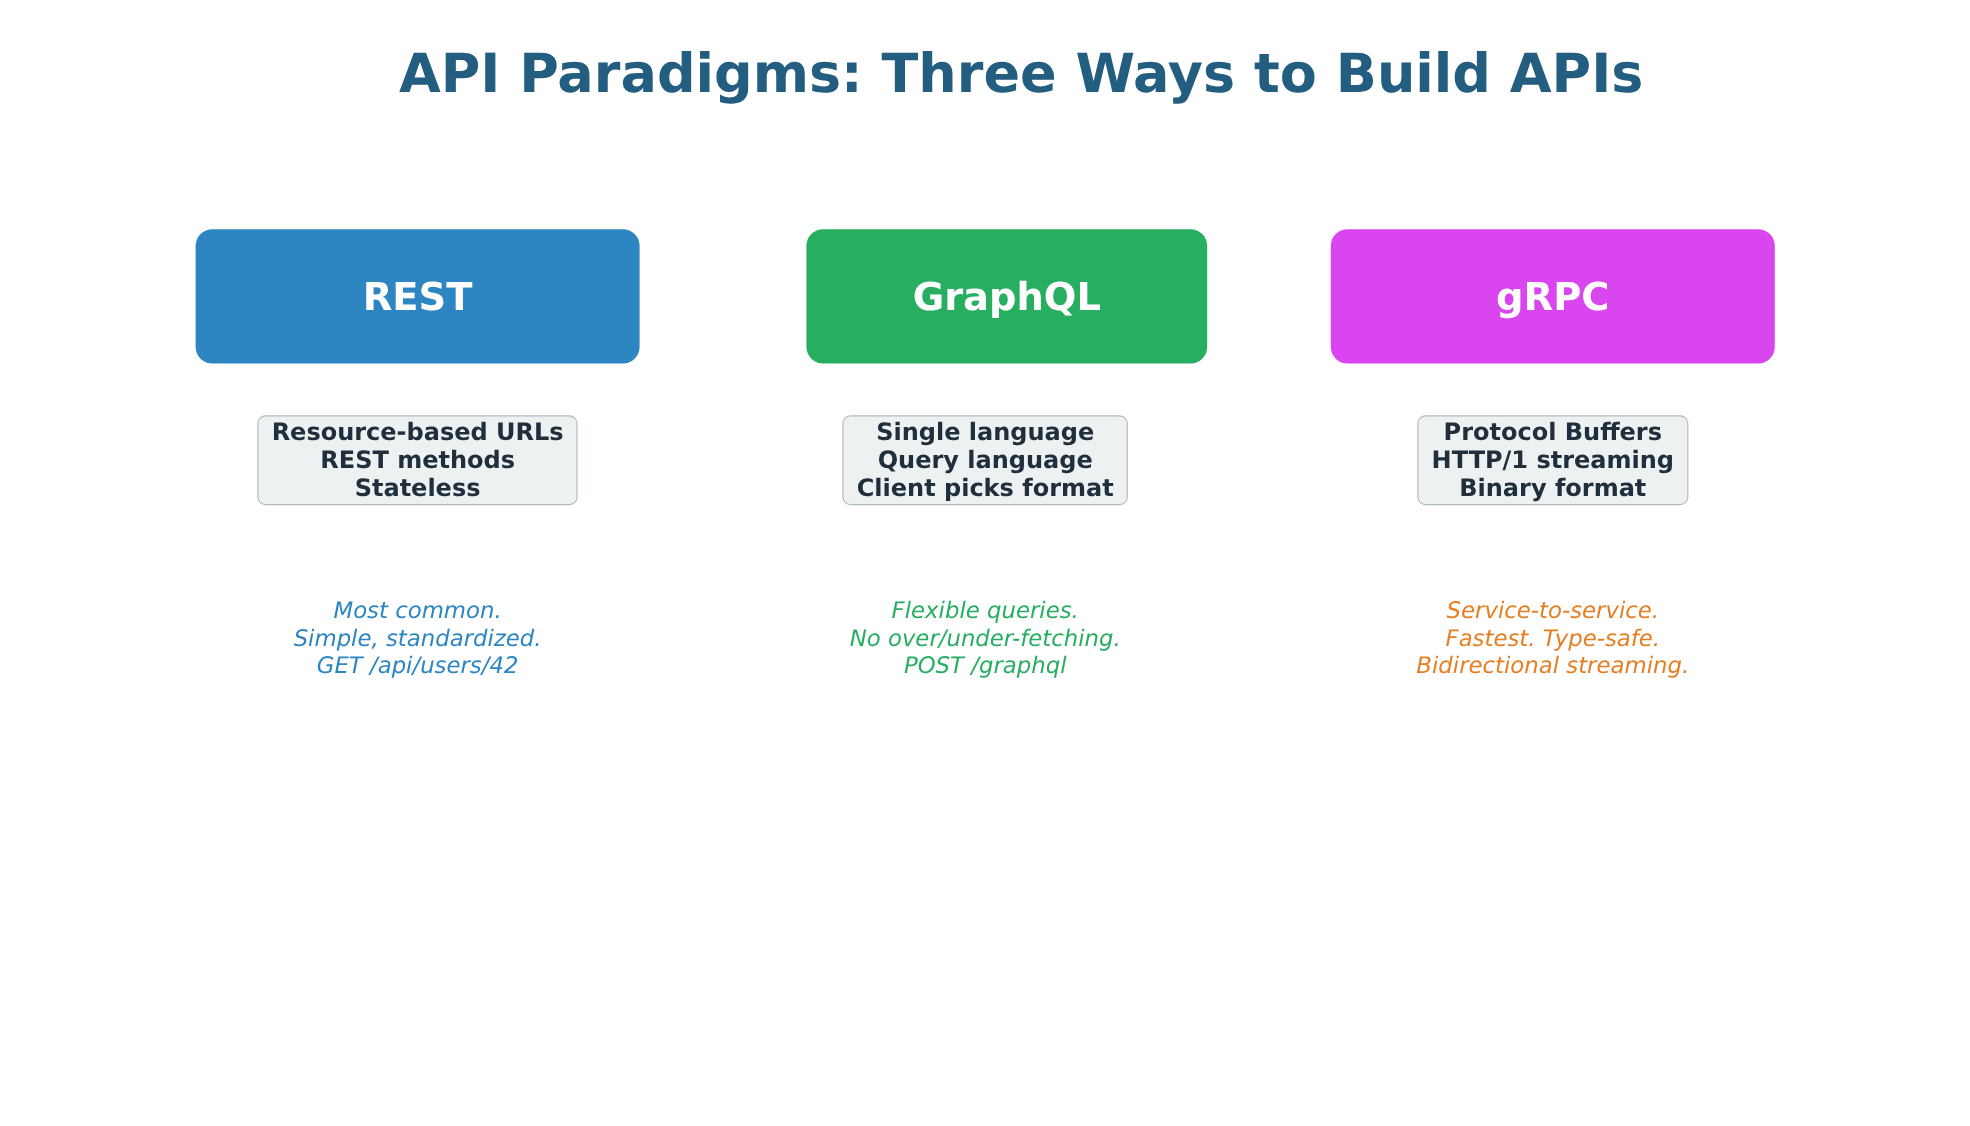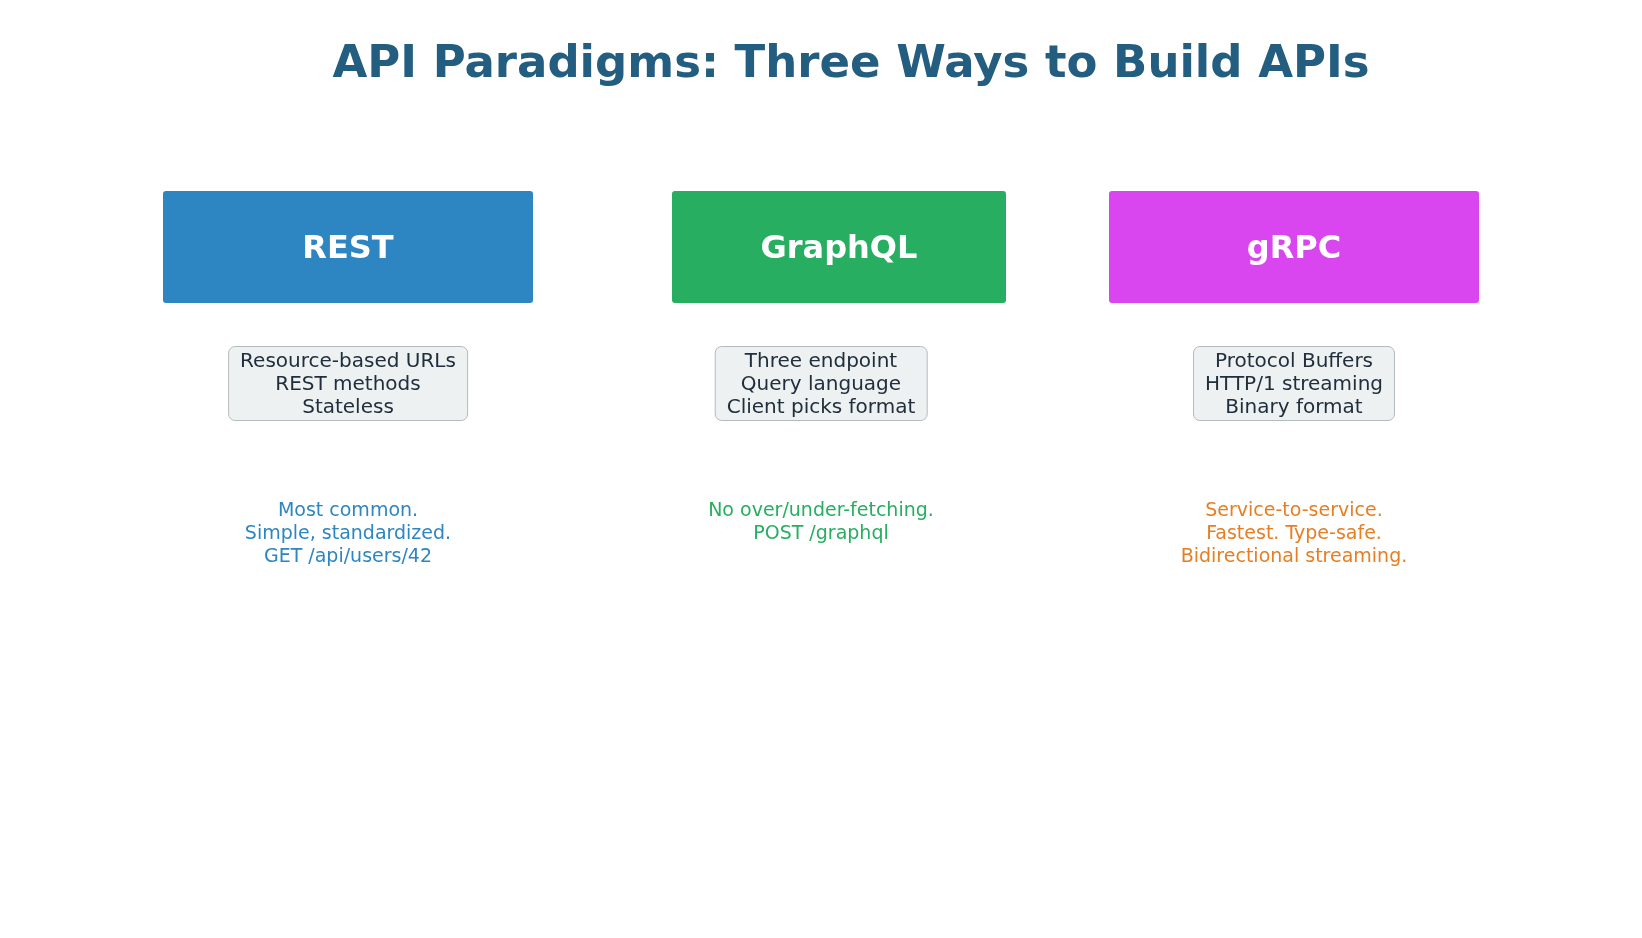--- a/index.html
+++ b/index.html
@@ -26,21 +26,21 @@
     position: absolute;
     top: 191px;
     width: 370px;
     height: 420px;
   }
   .col-rest    { left: 163px; }
   .col-graphql { left: 636px; }
   .col-grpc    { left: 1109px; }
   .header-box {
     height: 112px;
-    border-radius: 3px;
+    border-radius: 14px;
     display: flex;
     align-items: center;
     justify-content: center;
   }
   .header-label {
     color: #ffffff;
     font-size: 32px;
     font-weight: bold;
   }
   .feature-box {
@@ -50,30 +50,31 @@
     transform: translateX(-50%);
     background: #edf1f2;
     border: 1.5px solid #b4bbbe;
     border-radius: 7px;
     padding: 2px 11px;
     text-align: center;
     white-space: nowrap;
   }
   .feature-line {
     font-size: 20px;
-    font-weight: normal;
+    font-weight: bold;
     color: #212f3c;
     line-height: 23px;
   }
   .notes {
     position: absolute;
     top: 307px;
     left: 0;
     width: 100%;
     text-align: center;
+    font-style: italic;
     font-size: 19px;
     line-height: 23px;
     white-space: nowrap;
   }
 </style>
 </head>
 <body>
 
 <div class="canvas">
 
@@ -93,25 +94,26 @@
       <div class="note-line">Simple, standardized.</div>
       <div class="note-line">GET /api/users/42</div>
     </div>
   </div>
 
   <div class="column col-graphql">
     <div class="header-box" style="background-color: rgb(39, 174, 96); margin-left: 36px;">
       <span class="header-label">GraphQL</span>
     </div>
     <div class="feature-box">
-      <div class="feature-line">Three endpoint</div>
+      <div class="feature-line">Single language</div>
       <div class="feature-line">Query language</div>
       <div class="feature-line">Client picks format</div>
     </div>
     <div class="notes" style="color: rgb(39, 174, 96);">
+      <div class="note-line">Flexible queries.</div>
       <div class="note-line">No over/under-fetching.</div>
       <div class="note-line">POST /graphql</div>
     </div>
   </div>
 
   <div class="column col-grpc">
     <div class="header-box" style="background-color: #d946ef;">
       <span class="header-label">gRPC</span>
     </div>
     <div class="feature-box">

